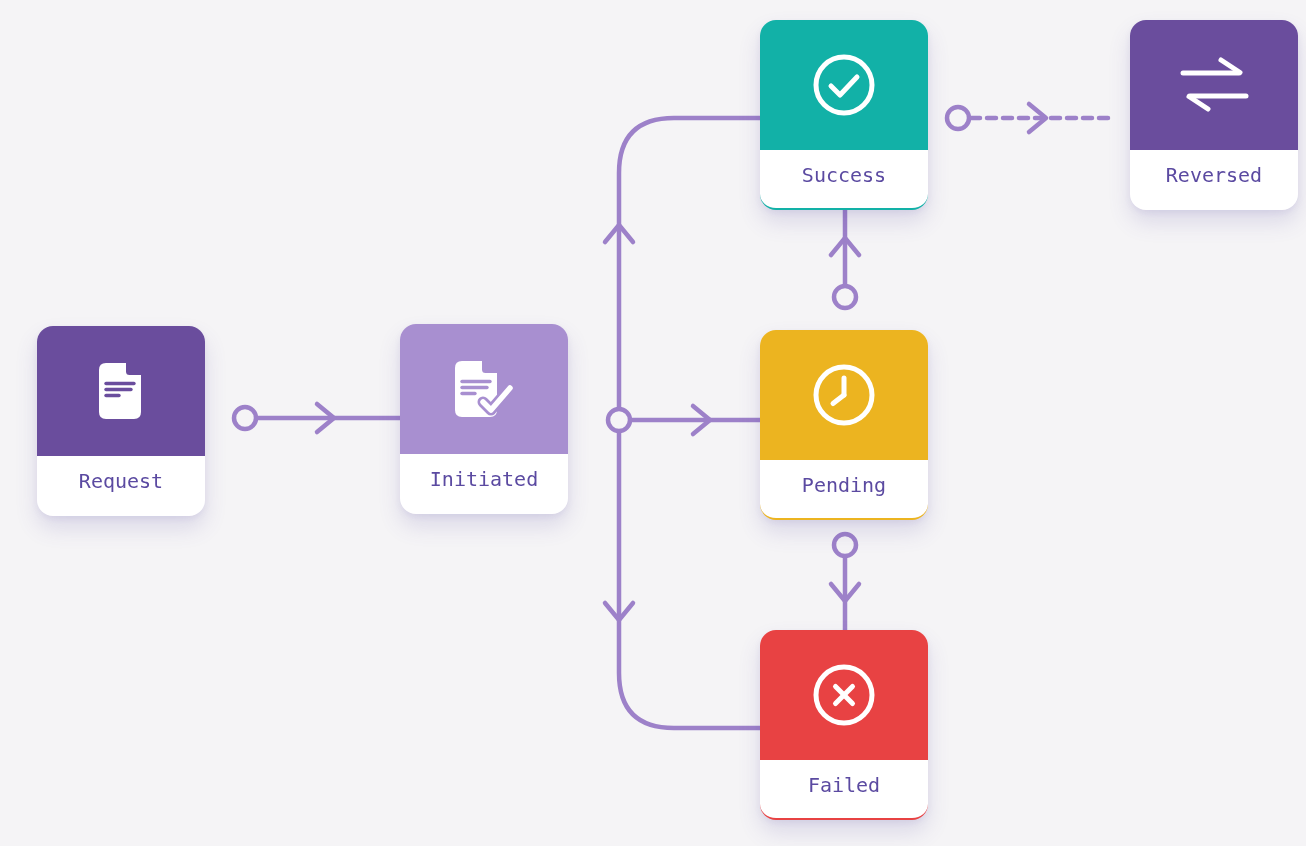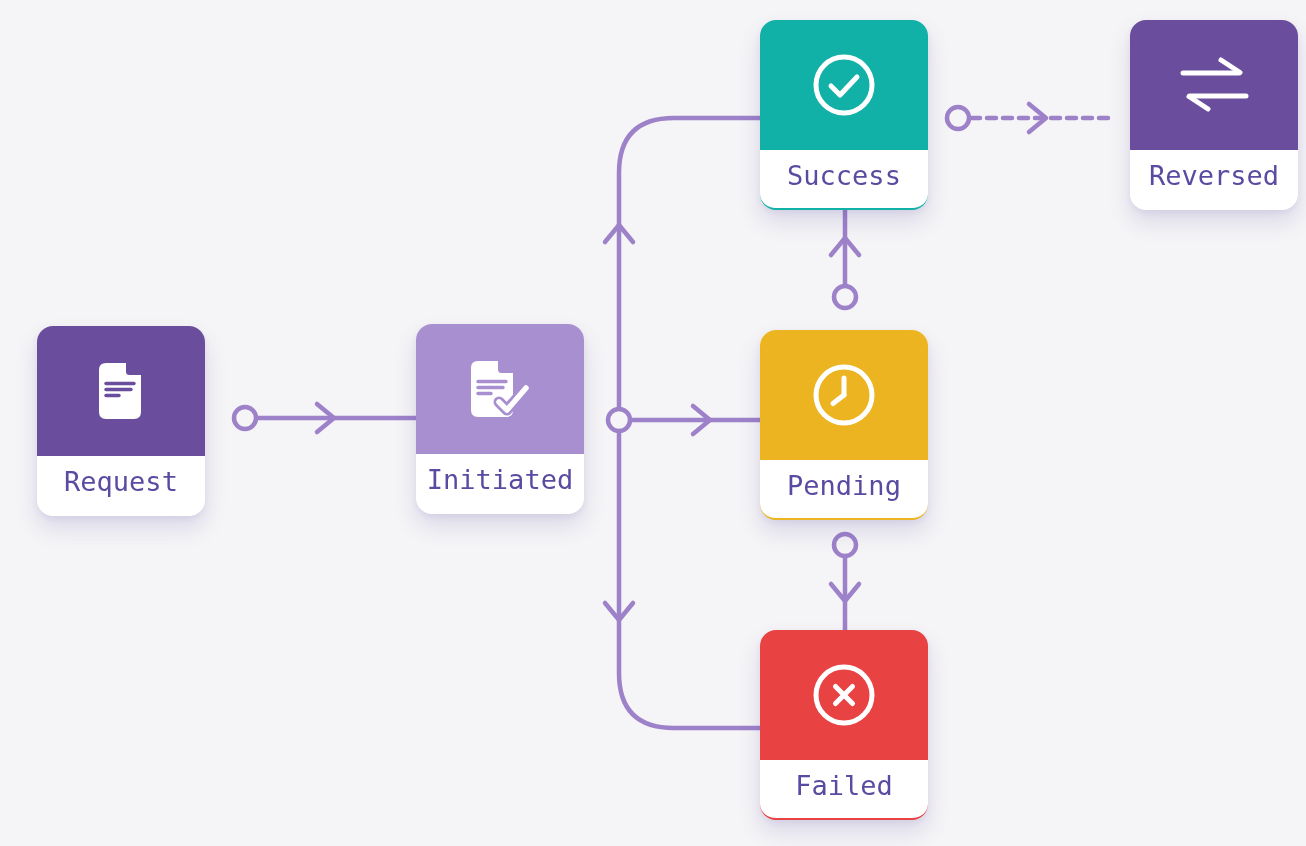--- a/index.html
+++ b/index.html
@@ -25,26 +25,26 @@
   .node-head{
     height:130px;
     border-radius:16px 16px 0 0;
     background:var(--accent,#888);
     color:var(--accent,#888);
     display:flex;align-items:center;justify-content:center;
   }
   .node-label{
     height:50px;
     display:flex;align-items:center;justify-content:center;
-    font-size:27px;
+    font-size:20px;
     color:var(--label-text,#5b4aa1);
   }
   
   .pos-request{left:37px;top:326px;}
-  .pos-initiated{left:416px;top:324px;}
+  .pos-initiated{left:400px;top:324px;}
   .pos-success{left:760px;top:20px;}
   .pos-pending{left:760px;top:330px;}
   .pos-failed{left:760px;top:630px;}
   .pos-reversed{left:1130px;top:20px;}
 </style>
 </head>
 <body>
 
 <div class="canvas">
 

